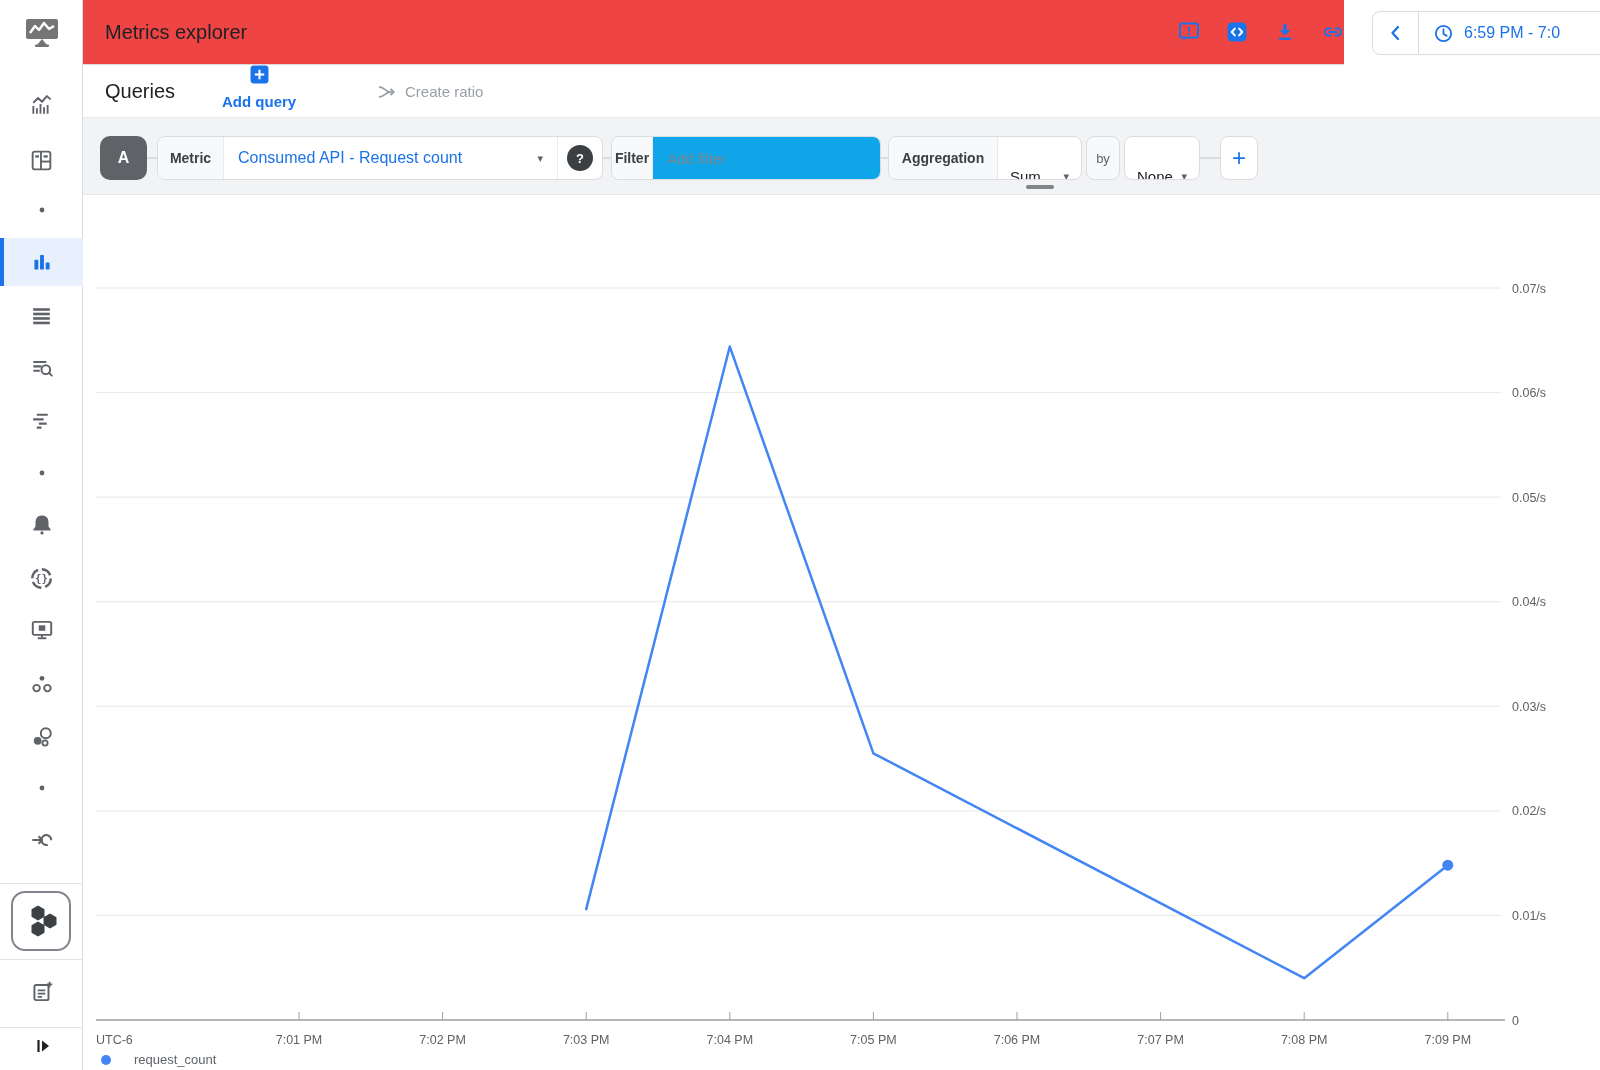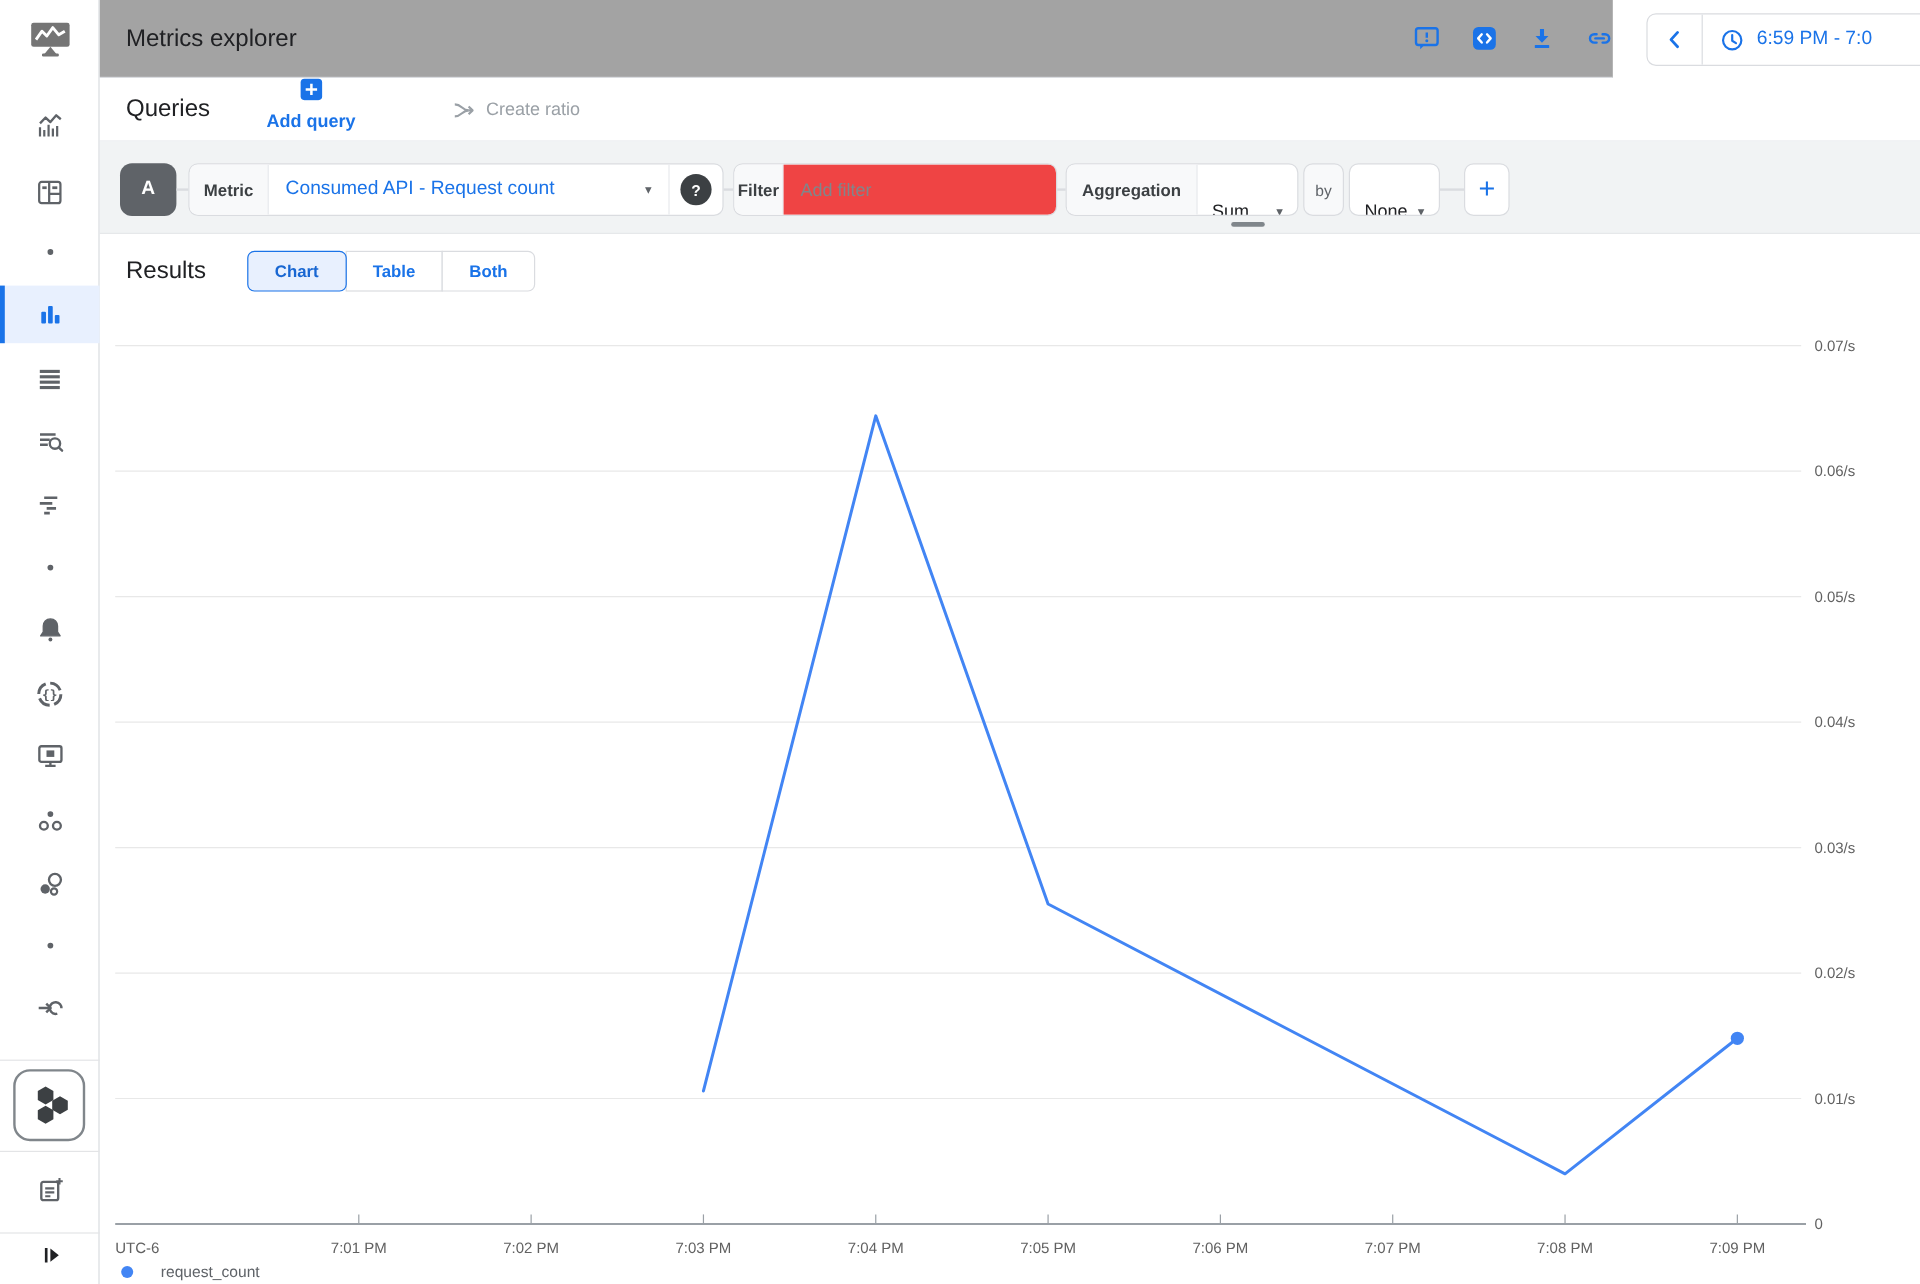--- a/index.html
+++ b/index.html
@@ -15,21 +15,21 @@
   .side-item svg { display:block; }
   .side-active-row { position:absolute; left:0; top:238px; width:83px; height:48px; background:#e8f0fe; }
   .side-active-bar { position:absolute; left:0; top:238px; width:4px; height:48px; background:#1a73e8; }
   .side-divider { position:absolute; left:0; width:83px; height:1px; background:#e3e4e6; }
   .logo-cell { position:absolute; left:0; top:0; width:83px; height:65px; display:flex;
                align-items:center; justify-content:center; }
   .hex-box { position:absolute; left:11px; top:891px; width:60px; height:60px; border:2px solid #80868b;
              border-radius:14px; display:flex; align-items:center; justify-content:center; cursor:pointer; }
 
   
-  .header { position:absolute; left:0; top:0; width:1344px; height:65px; background:#a3a3a3;
+  .header { position:absolute; left:0; top:0; width:1344px; height:65px; background:#ef4444;
             border-bottom:1px solid #dadce0; z-index:2; }
   .page-title { position:absolute; left:105px; top:0; height:65px; display:flex; align-items:center;
                 font-size:20px; color:#202124; }
   .header-actions { position:absolute; left:1172px; top:15px; display:flex; gap:14px; }
   .icon-btn { width:34px; height:34px; display:flex; align-items:center; justify-content:center;
               border-radius:50%; cursor:pointer; }
   .time-group { position:absolute; left:1372px; top:11px; width:260px; height:44px;
                 border:1px solid #dadce0; border-radius:8px; display:flex; align-items:stretch;
                 background:#fff; overflow:hidden; }
   .time-back { width:46px; display:flex; align-items:center; justify-content:center; cursor:pointer;
@@ -62,21 +62,21 @@
   .metric-value .caret { margin-left:auto; }
   .caret { font-size:11px; color:#5f6368; }
   .help-cell { width:45px; border-left:1px solid #e8eaed; display:flex; align-items:center; justify-content:center;
                cursor:pointer; }
   .help-circle { width:26px; height:26px; border-radius:50%; background:#3c4043; color:#fff; font-size:13px;
                  font-weight:bold; display:flex; align-items:center; justify-content:center; }
   .filter-group { left:528px; width:270px; }
   .filter-group .label-cell { width:66px; }
   .metric-group .label-cell { width:66px; }
   .filter-input { flex:1; border:none; outline:none; font-size:15px; padding:0 14px; color:#202124;
-                  font-family:inherit; background:#ef4444; }
+                  font-family:inherit; background:#0ea5e9; }
   .filter-input::placeholder { color:#80868b; }
   .agg-group { left:805px; width:194px; }
   .agg-group .label-cell { width:109px; }
   .agg-value { flex:1; display:flex; align-items:center; padding:0 12px; gap:8px; cursor:pointer;
                color:#202124; font-size:15px;margin-top:36px; }
   .agg-value .caret { margin-left:auto; }
   .by-chip { left:1003px; width:34px; background:#f8f9fa; border:1px solid #dadce0; display:flex;
              align-items:center; justify-content:center; font-size:13px; color:#5f6368; }
   .none-group { left:1041px; width:76px; }
   .plus-chip { left:1137px; width:38px; background:#fff; border:1px solid #dadce0; display:flex;
@@ -268,28 +268,20 @@
         <span class="caret">▾</span>
       </div>
     </div>
     <div class="connector" style="left:1117px; width:20px;"></div>
 
     <div class="chip plus-chip">+</div>
 
     <div class="drag-handle"></div>
   </div>
 
-  <div class="results-row">
-    <div class="results-title">Results</div>
-    <div class="seg-group">
-      <div class="seg-btn selected">Chart</div>
-      <div class="seg-btn">Table</div>
-      <div class="seg-btn">Both</div>
-    </div>
-  </div>
 
   <div class="sidebar">
     <div class="side-active-row"></div>
     <div class="side-active-bar"></div>
 
     <div class="logo-cell">
       <svg width="36" height="32" viewBox="0 0 36 32">
         <rect x="2" y="2" width="32" height="20" rx="2" fill="#757575"></rect>
         <polyline points="6,16 11,9 15,13 20,6 25,12 30,9" fill="none" stroke="#fff" stroke-width="2.4" stroke-linejoin="round"></polyline>
         <path d="M18 22 L13 28 H23 Z" fill="#757575"></path>

